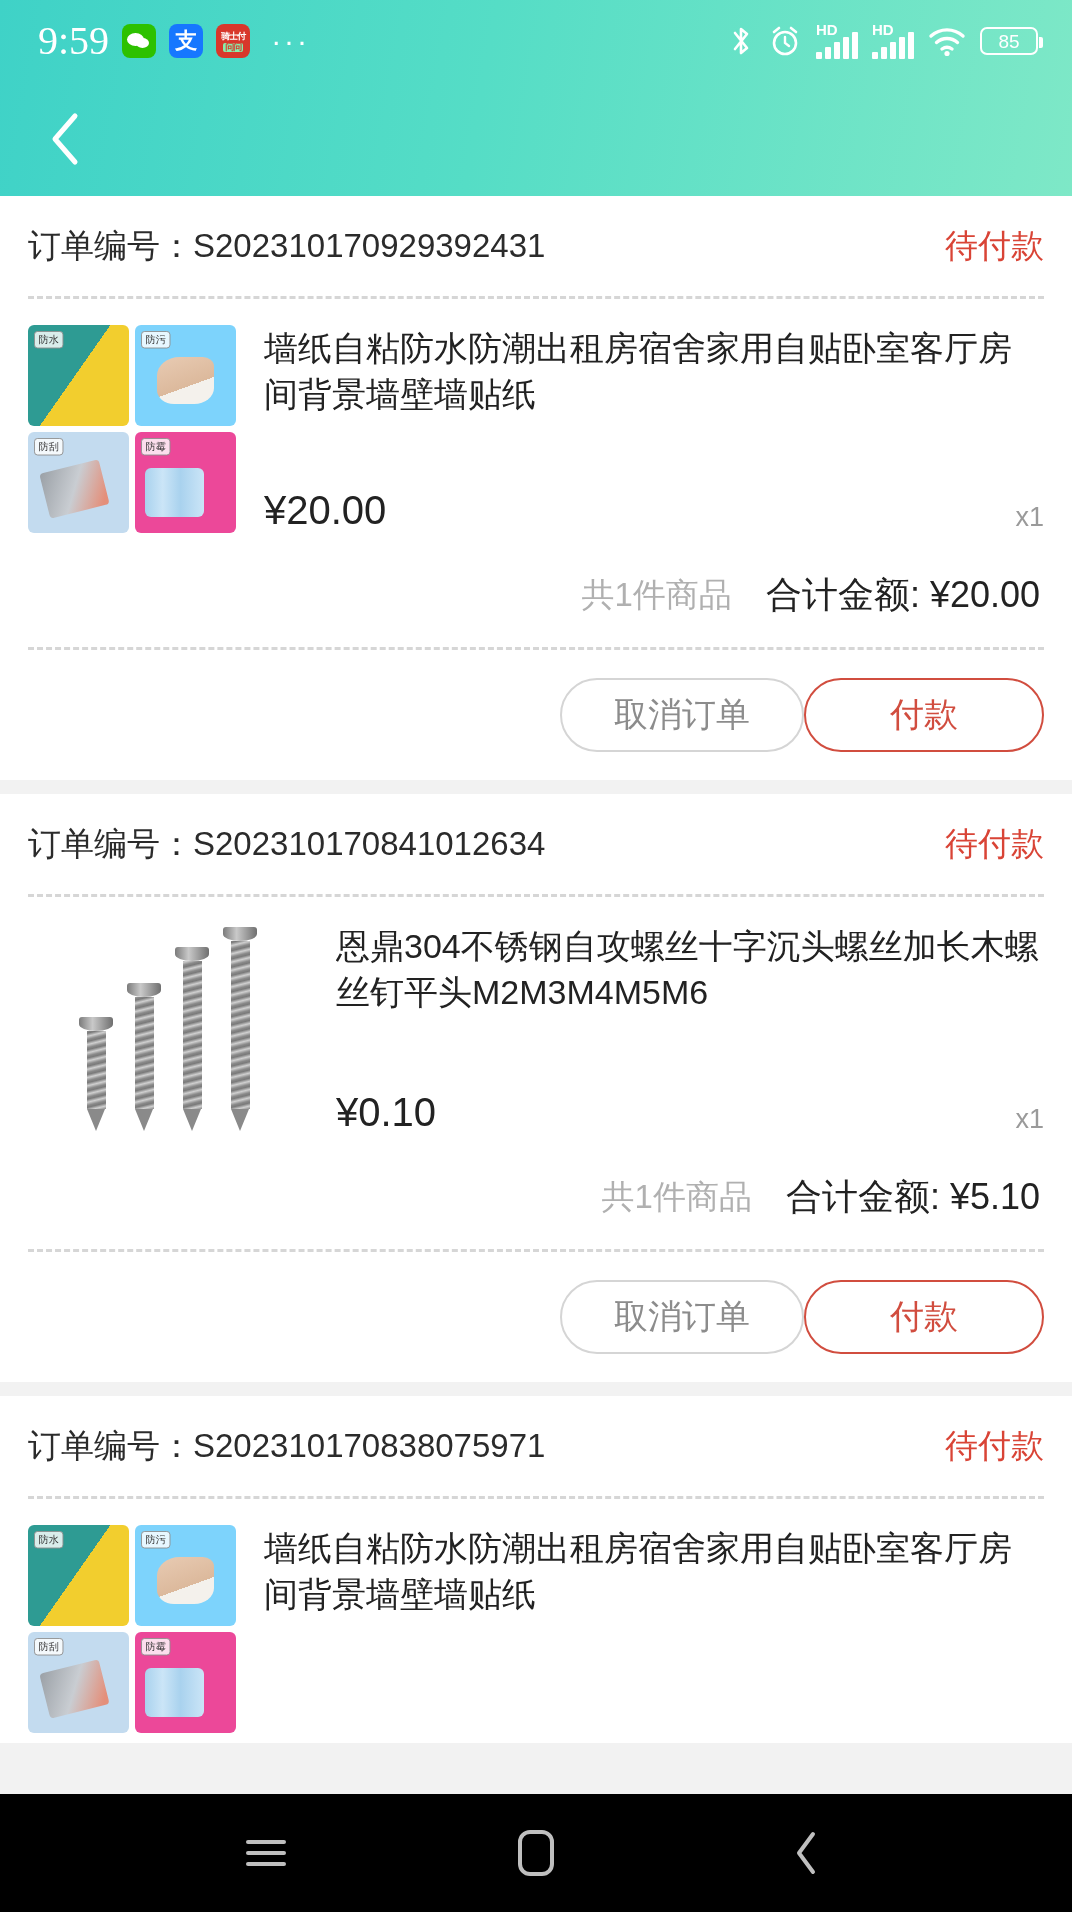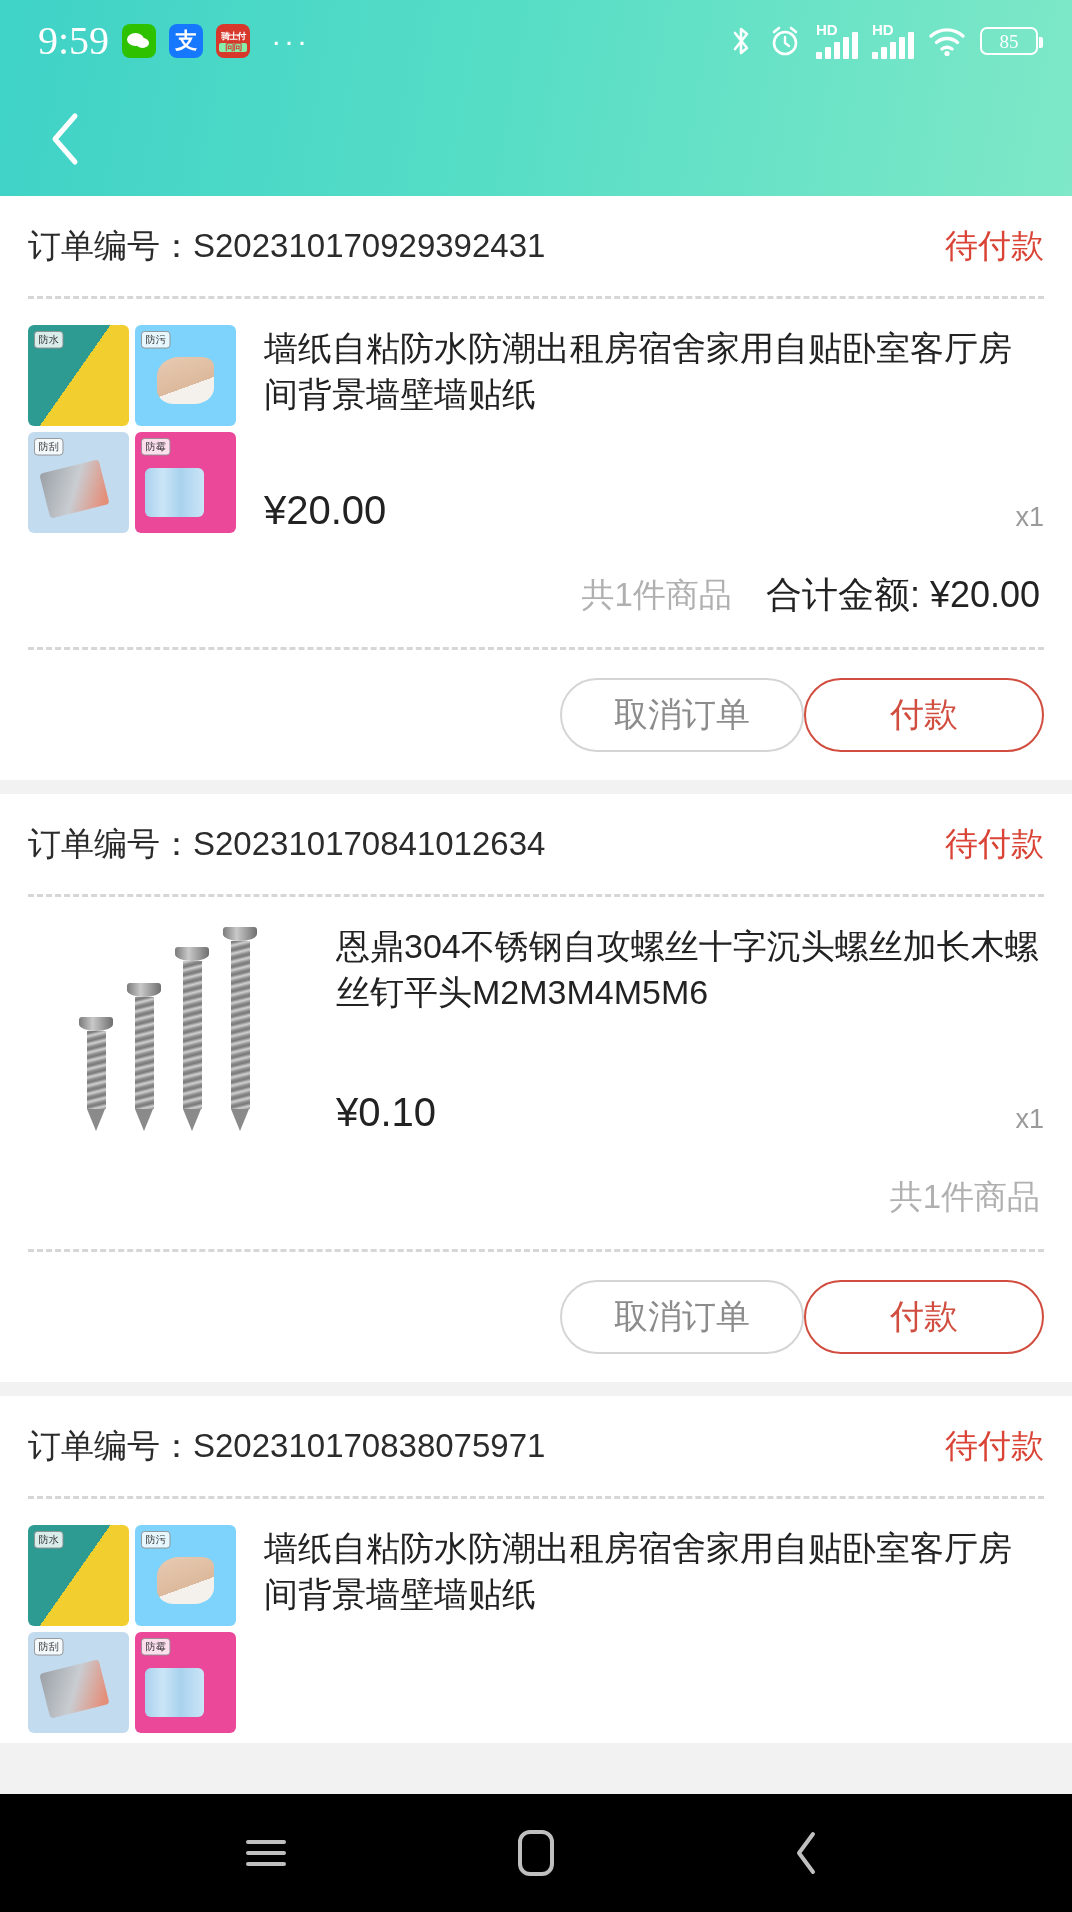--- a/index.html
+++ b/index.html
@@ -52,21 +52,21 @@
   }
   .ico-wechat { background: #2DC100; }
   .ico-wechat .bub {
     position: absolute; background: #fff; border-radius: 50%;
   }
   .ico-wechat .b1 { width: 17px; height: 13px; left: 5px; top: 9px; }
   .ico-wechat .b2 { width: 13px; height: 10px; left: 14px; top: 14px; }
   .ico-alipay { background: #1677FF; color:#fff; font-size: 22px; font-weight: 700; }
   .ico-red { background: #D8372B; color: #fff; font-size: 9px; font-weight: 700;
              flex-direction: column; line-height: 1.05; padding-top:2px; letter-spacing:-1px;}
-  .ico-red .r2 { background:#86efac; color:#D8372B; width: 28px; text-align:center; border-radius:2px; margin-top:1px;}
+  .ico-red .r2 { background:#86efac; color:#D8372B; width: 20px; text-align:center; border-radius:2px; margin-top:1px;}
   .sb-dots { font-size: 30px; letter-spacing: 3px; margin-left: 8px; color:#ffffff; line-height: 0.6; }
   .sb-right { margin-left: auto; display: flex; align-items: center; gap: 14px; }
 
   .ic { display: block; }
   .hd-sig { display: flex; align-items: flex-end; position: relative; padding-top: 9px; }
   .hd-lbl { position: absolute; top: -2px; left: 0; font-size: 15px; font-weight: 700; line-height: 1; }
   .bars { display: flex; align-items: flex-end; gap: 3px; height: 26px; }
   .bars i { display: block; width: 6px; background: #ffffff; border-radius: 1px; }
   .bars i:nth-child(1){ height: 7px; }
   .bars i:nth-child(2){ height: 12px; }
@@ -75,21 +75,21 @@
   .bars i:nth-child(5){ height: 27px; }
   .battery {
     width: 58px; height: 28px; border: 2.5px solid #ffffff; border-radius: 7px;
     display: flex; align-items: center; justify-content: center;
     position: relative;
   }
   .battery::after {
     content:""; position: absolute; right: -7px; top: 8px;
     width: 4px; height: 11px; background:#ffffff; border-radius: 0 2px 2px 0;
   }
-  .battery span { font-size: 19px; color: #ffffff; line-height: 1; font-weight: 400; font-family: Liberation Serif, serif;}
+  .battery span { font-size: 19px; color: #ffffff; line-height: 1; font-weight: 400;}
 
   .navbar {
     height: 114px;
     display: flex; align-items: center;
     position: relative;
   }
   .back-btn {
     position: absolute; left: 34px; top: 50%; transform: translateY(-50%);
     width: 62px; height: 62px; display:flex; align-items:center; justify-content:center;
   }
@@ -452,20 +452,21 @@
           <div class="goods-title">恩鼎304不锈钢自攻螺丝十字沉头螺丝加长木螺丝钉平头M2M3M4M5M6</div>
           <div class="price-row">
             <div class="price">¥0.10</div>
             <div class="qty">x1</div>
           </div>
         </div>
       </div>
 
       <div class="summary">
         <div class="sum-count">共1件商品</div>
+        <div class="sum-total">合计金额: ¥5.10</div>
       </div>
       <div class="dash"></div>
 
       <div class="actions">
         <div class="btn btn-cancel">取消订单</div>
         <div class="btn btn-pay">付款</div>
       </div>
     </div>
 
     <div class="order-card">

